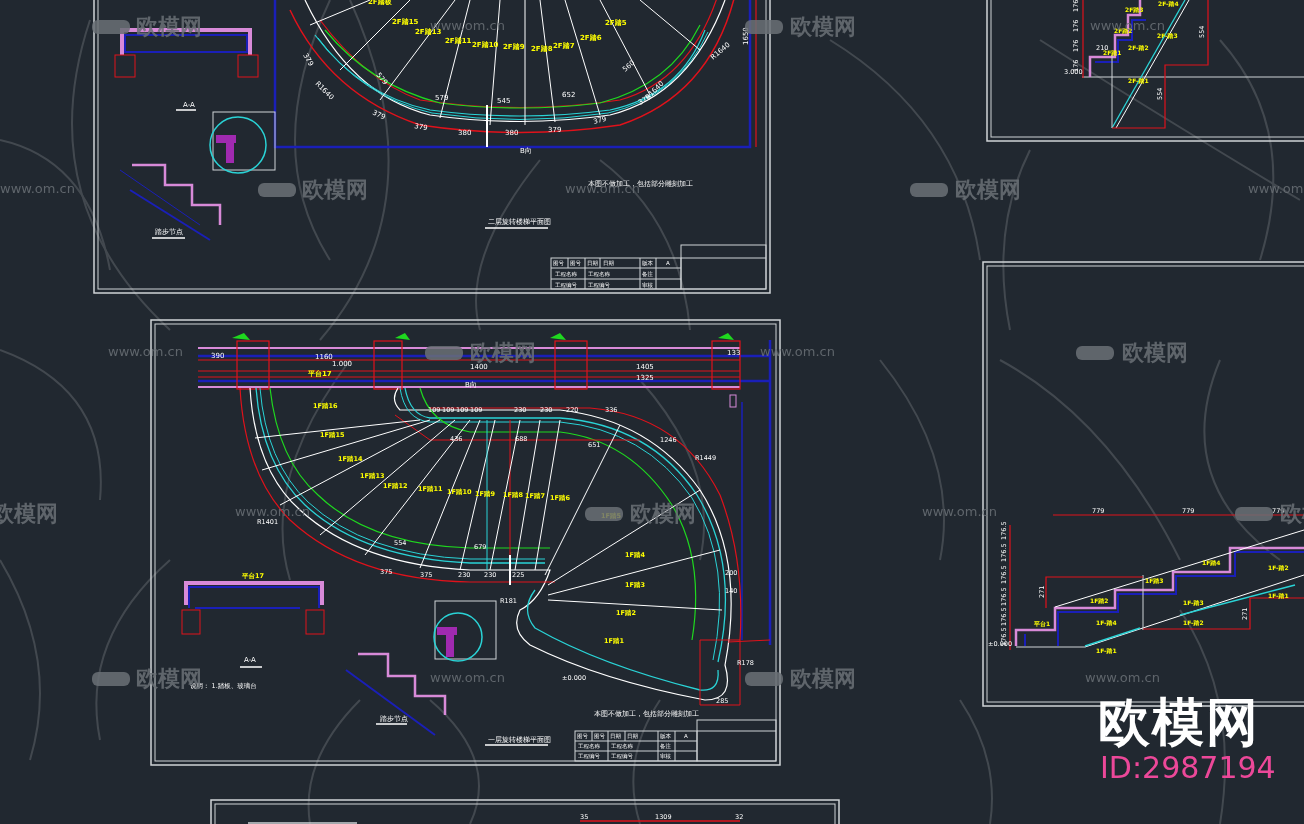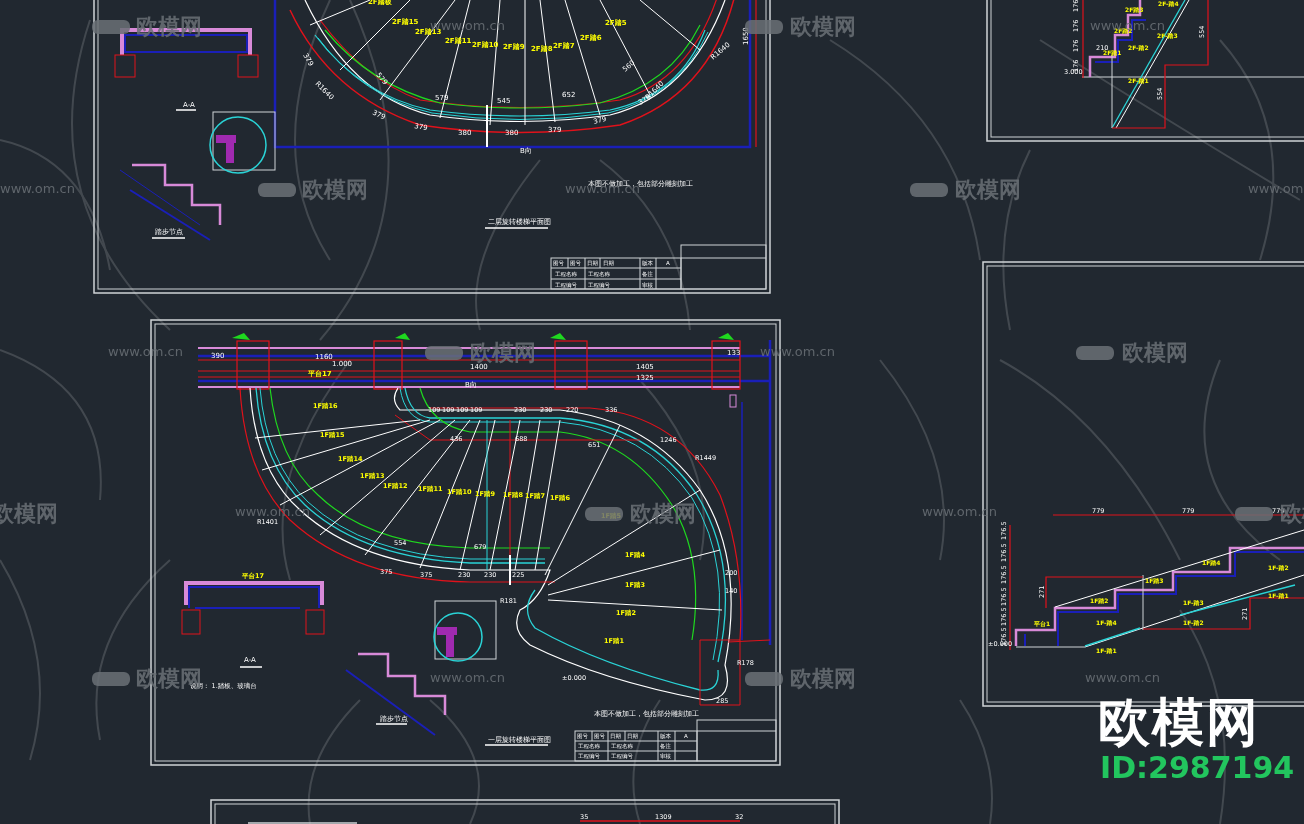--- a/index.html
+++ b/index.html
@@ -1,20 +1,20 @@
 <!DOCTYPE html>
 <html><head>
 <meta charset="utf-8">
 <style>
   html, body { margin:0; padding:0; }
   body { width:1304px; height:824px; overflow:hidden; background:#212830; position:relative;
          font-family:"DejaVu Sans", sans-serif; }
   #canvas { position:absolute; left:0; top:0; width:1304px; height:824px; }
   .brand-big { position:absolute; left:1098px; top:688px; color:#ffffff; font-size:52px; font-weight:bold; letter-spacing:2px; }
-  .brand-id { position:absolute; left:1100px; top:750px; color:#22c55e; font-size:30px;font-weight:bold; }
+  .brand-id { position:absolute; left:1100px; top:750px; color:#ec4899; font-size:30px; }
   svg text { font-family:"DejaVu Sans", sans-serif; }
 </style>
 </head>
 <body>
 
 <div id="canvas">
 <svg width="1304" height="824" viewBox="0 0 1304 824">
 
   <g stroke="#4b5157" stroke-width="2" fill="none" opacity="0.8">
     <path d="M 0 140 Q 90 160 110 270"></path>

